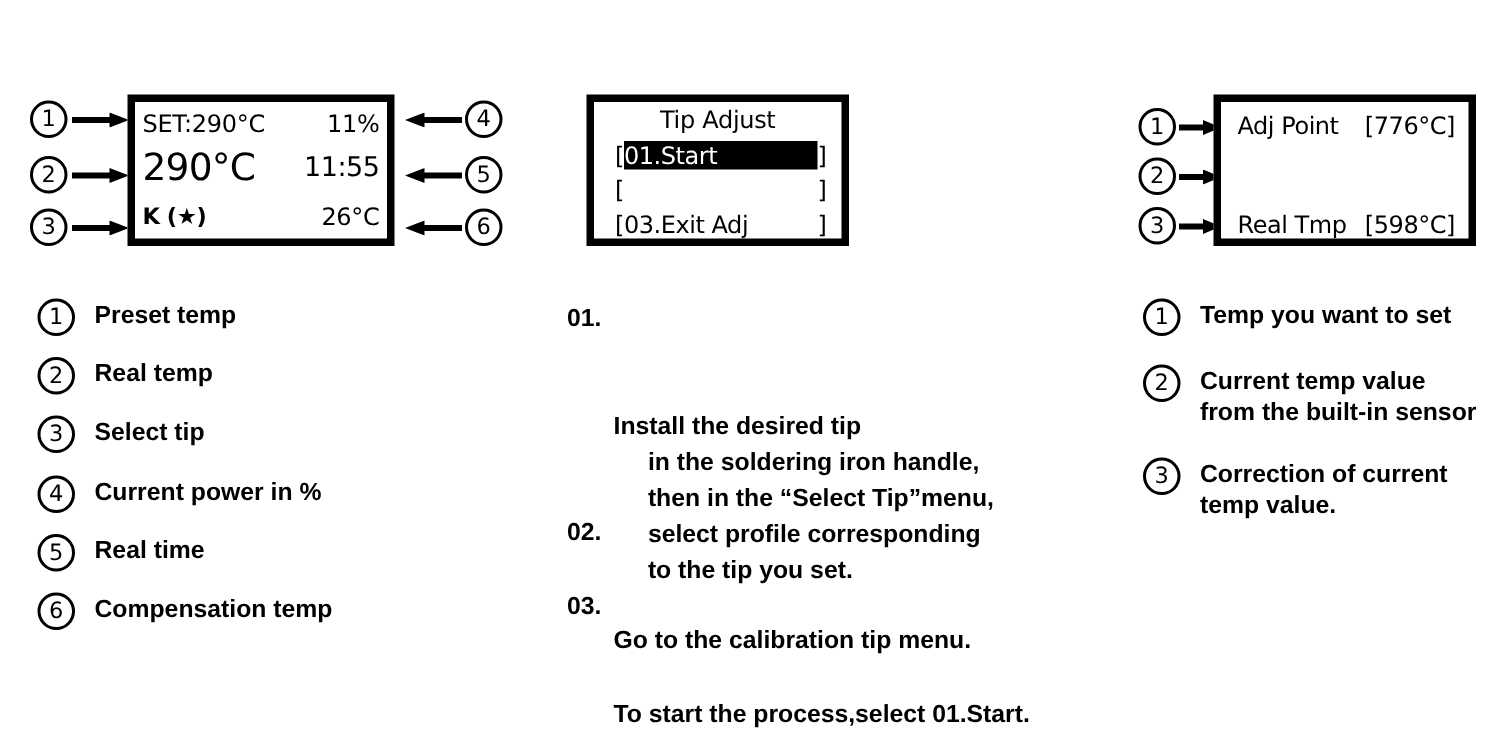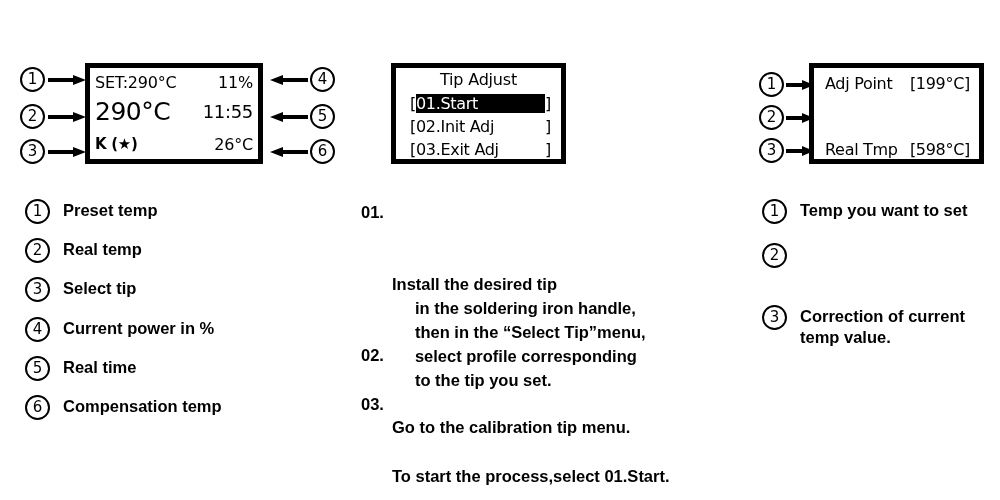--- a/index.html
+++ b/index.html
@@ -147,20 +147,21 @@
   }
 
   
   .instr {
     position: absolute;
     font-family: "Liberation Sans", sans-serif;
     font-weight: bold;
     font-size: 16.5px;
     line-height: 24px;
     white-space: pre;
+    margin-left: 17px;
   }
   .instr-num { position: absolute; left: 0; top: 0; }
   .instr-body { display: block; }
   .instr-hang { padding-left: 31px; }
 </style>
 </head>
 <body>
 
 <div class="callout-num" style="left:20px; top:67px;">1</div>
 <div class="callout-num" style="left:20px; top:104px;">2</div>
@@ -253,21 +254,20 @@
 <div class="lcd" id="lcd-menu">
   <div class="lcd-inner">
     <div class="menu-title">Tip Adjust</div>
     <div class="menu-item selected" style="top:25px;">
       <span class="menu-bracket-l">[</span>
       <span class="menu-label">01.Start</span>
       <span class="menu-bracket-r">]</span>
     </div>
     <div class="menu-item" style="top:48px;">
       <span class="menu-bracket-l">[</span>
-      <span class="menu-label">02.Init Adj</span>
       <span class="menu-bracket-r">]</span>
     </div>
     <div class="menu-item" style="top:71px;">
       <span class="menu-bracket-l">[</span>
       <span class="menu-label">03.Exit Adj</span>
       <span class="menu-bracket-r">]</span>
     </div>
   </div>
 </div>
 
@@ -308,33 +308,35 @@
   <svg width="28" height="10" viewBox="0 0 28 10">
       <path d="M0 5 L19 5" stroke="#000" stroke-width="4" fill="none"></path>
       <path d="M28 5 L16 0 L16 10 Z" fill="#000"></path>
     </svg>
 </div>
 
 <div class="lcd" id="lcd-adj">
   <div class="lcd-inner">
     <div class="adj-row" style="top:6px;">
       <span>Adj Point</span>
-      <span class="adj-val">[199°C]</span>
+      <span class="adj-val">[776°C]</span>
     </div>
     <div class="adj-row" style="top:72px;">
       <span>Real Tmp</span>
       <span class="adj-val">[598°C]</span>
     </div>
   </div>
 </div>
 
 <div class="legend-item" style="left:762px; top:199px;">
   <span class="legend-circle">1</span>
   <span class="legend-text">Temp you want to set</span>
 </div>
 <div class="legend-item" style="left:762px; top:243px;">
   <span class="legend-circle">2</span>
+  <span class="legend-text">Current temp value
+from the built-in sensor</span>
 </div>
 <div class="legend-item" style="left:762px; top:305px;">
   <span class="legend-circle">3</span>
   <span class="legend-text">Correction of current
 temp value.</span>
 </div>
 
 </body></html>

